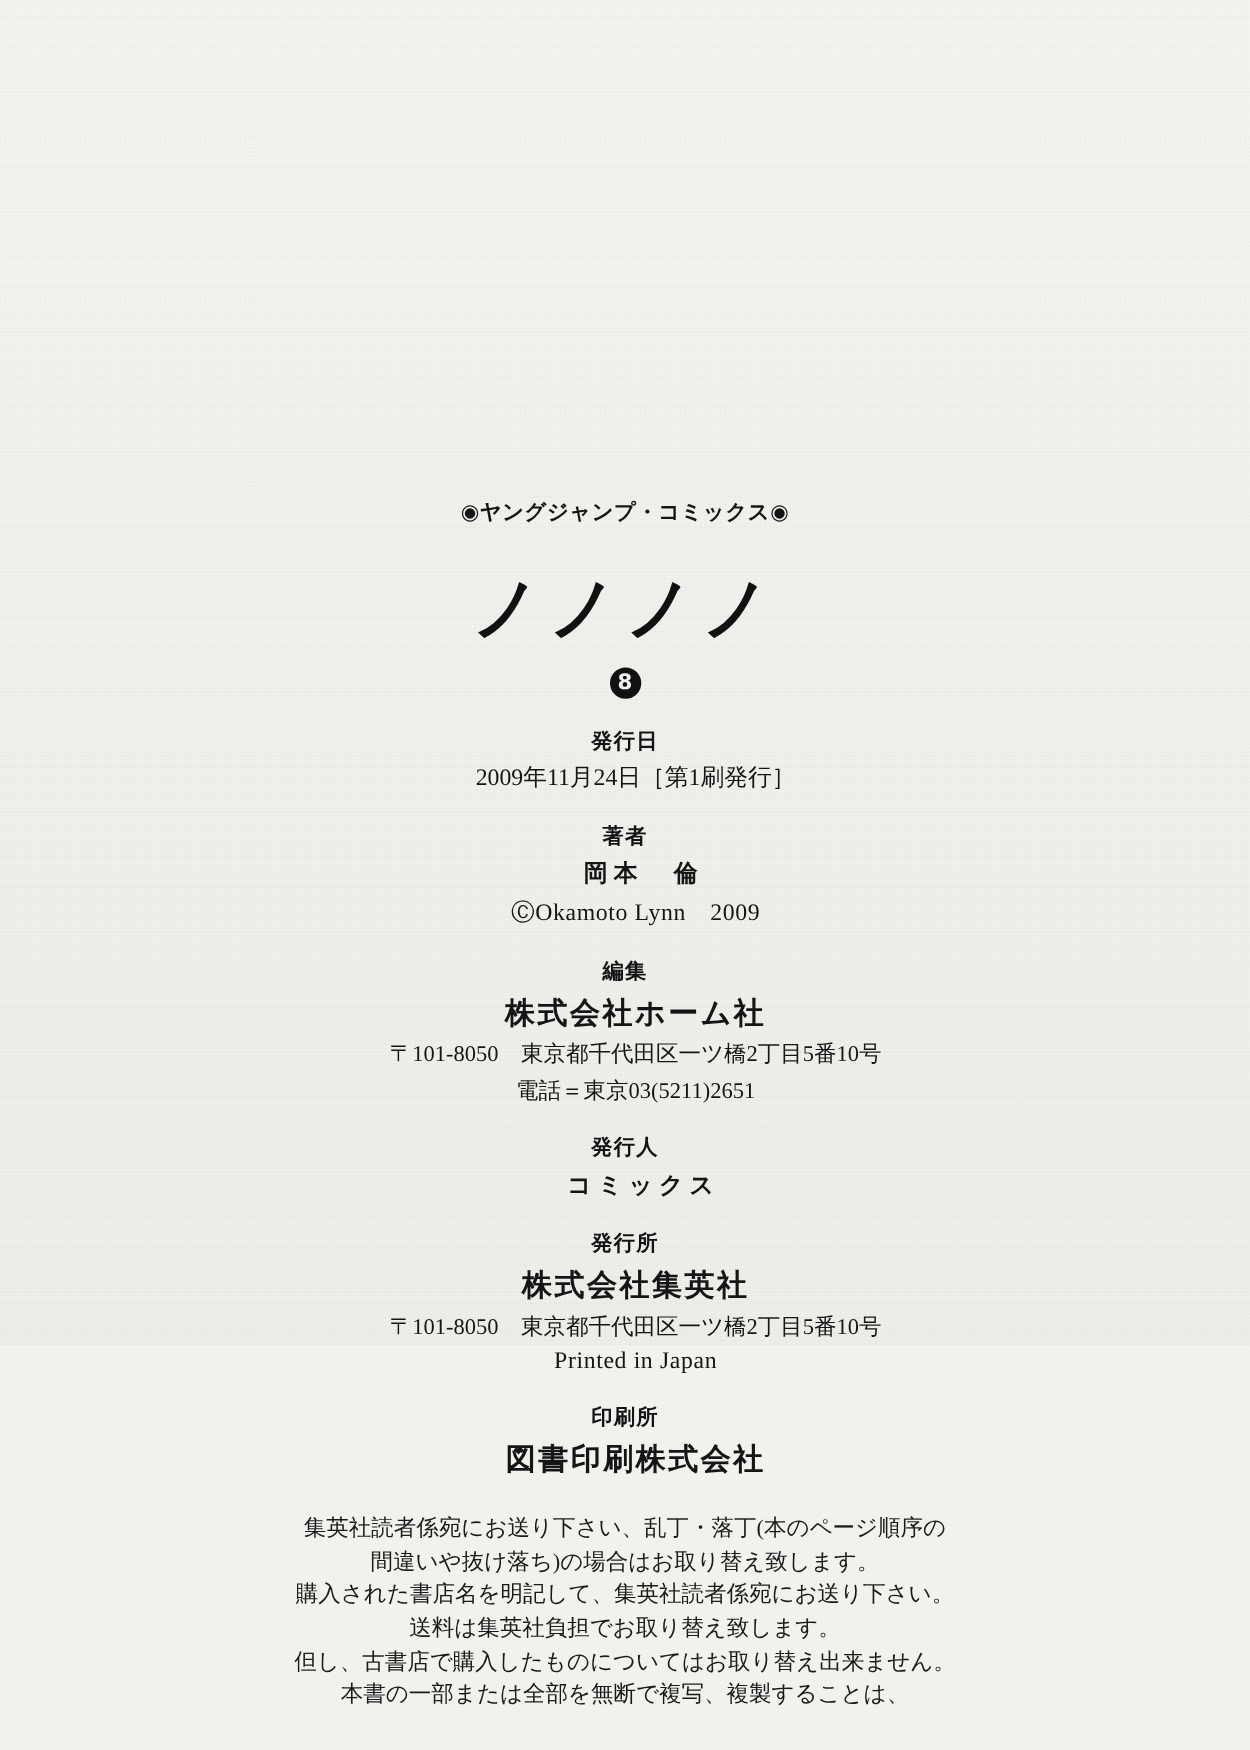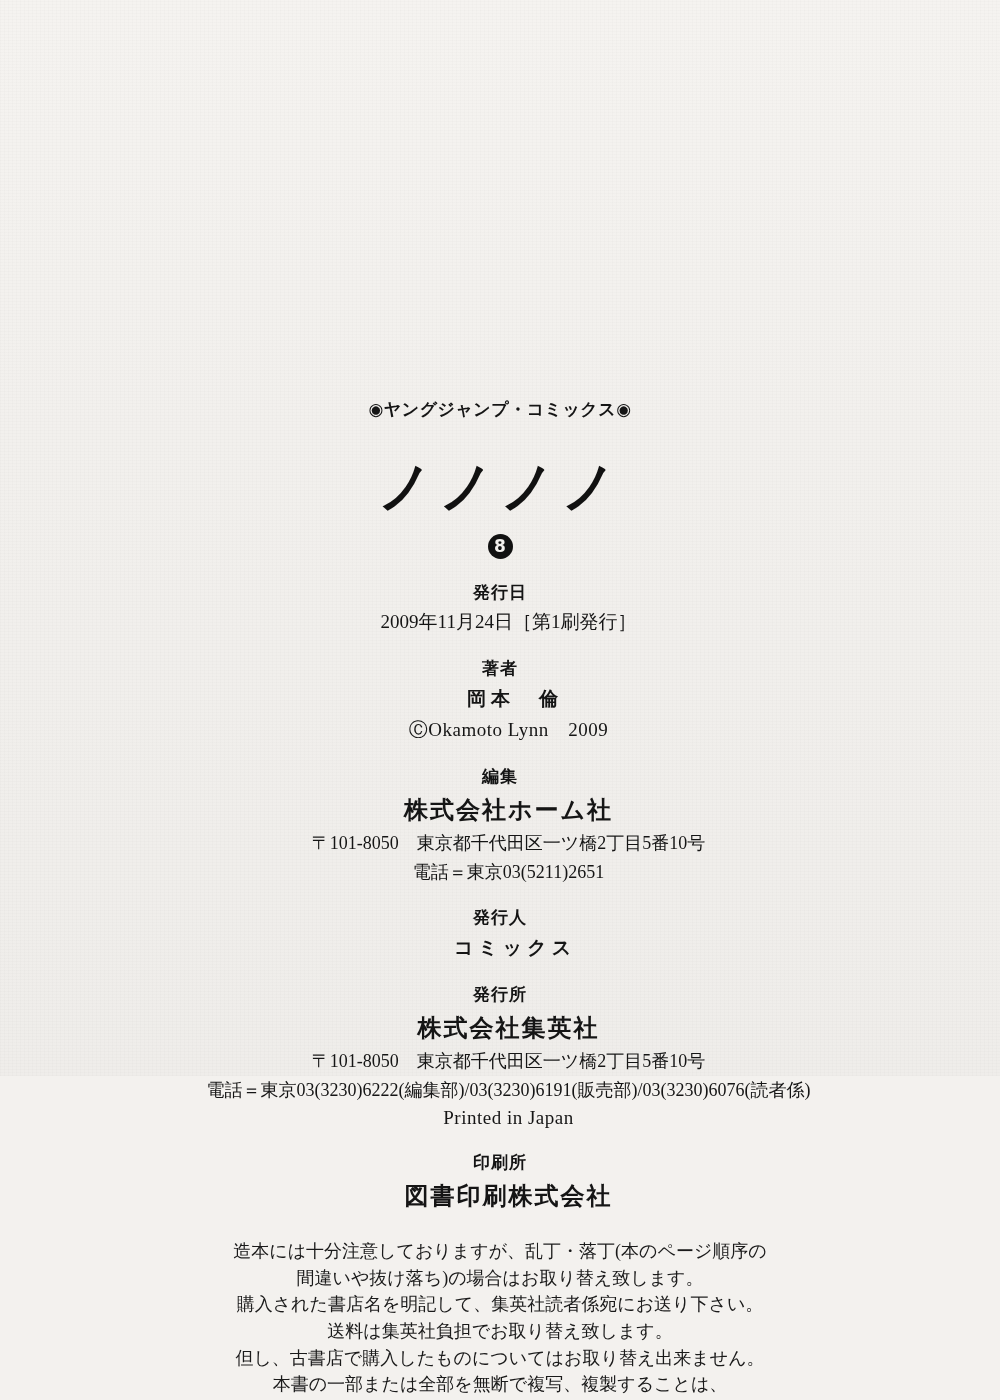--- a/index.html
+++ b/index.html
@@ -146,31 +146,30 @@
 
     <div class="sec">
       <div class="sec-label">発行人</div>
       <div class="sec-line name">コミックス</div>
     </div>
 
     <div class="sec">
       <div class="sec-label">発行所</div>
       <div class="sec-line org">株式会社集英社</div>
       <div class="sec-line small">〒101-8050　東京都千代田区一ツ橋2丁目5番10号</div>
-      <div class="sec-line small">電話＝東京03(3230)6222(編集部)/03(3230)6191(販売部)/03(3230)6076(読者係)</div>
       <div class="sec-line latin">Printed in Japan</div>
     </div>
 
     <div class="sec">
       <div class="sec-label">印刷所</div>
       <div class="sec-line org">図書印刷株式会社</div>
     </div>
 
     <div class="notice">
-      <div>造本には十分注意しておりますが、乱丁・落丁(本のページ順序の</div>
+      <div>集英社読者係宛にお送り下さい、乱丁・落丁(本のページ順序の</div>
       <div>間違いや抜け落ち)の場合はお取り替え致します。</div>
       <div>購入された書店名を明記して、集英社読者係宛にお送り下さい。</div>
       <div>送料は集英社負担でお取り替え致します。</div>
       <div>但し、古書店で購入したものについてはお取り替え出来ません。</div>
       <div>本書の一部または全部を無断で複写、複製することは、</div>
 
     </div>
 
   </div>
 </div>

